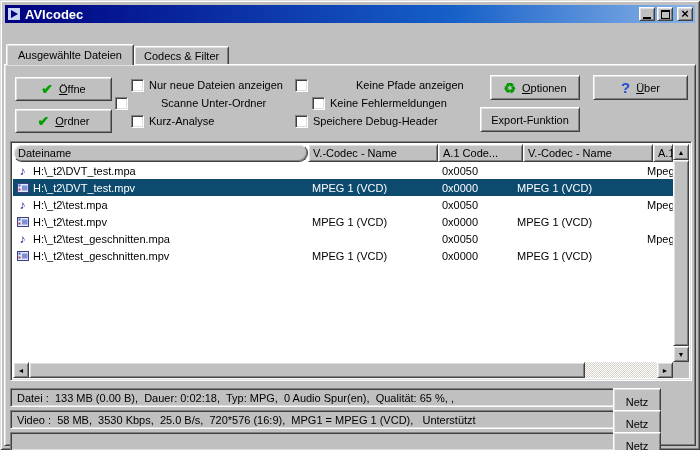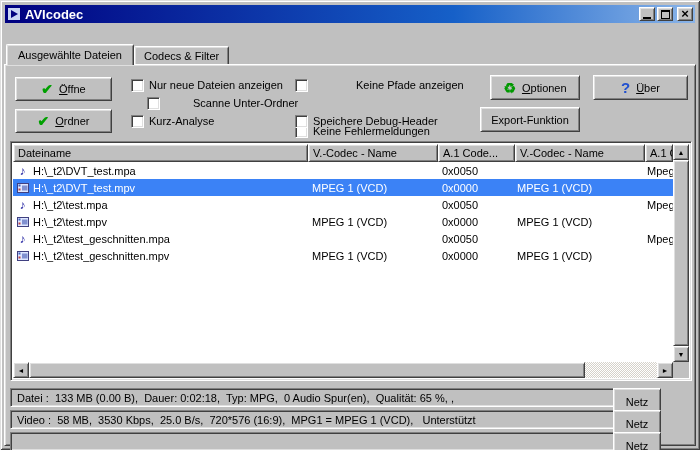--- a/index.html
+++ b/index.html
@@ -69,41 +69,41 @@
   .check-icon   { color:#00a000; font-weight:bold; font-size:14px; line-height:1; }
   .recycle-icon { color:#009900; font-weight:bold; font-size:14px; line-height:1; }
   .q-icon       { color:#2050d0; font-weight:bold; font-size:15px; line-height:1; }
 
   .checkrow { position:absolute; display:flex; align-items:center; gap:5px; height:14px; white-space:nowrap; }
   .cb {
     width:13px; height:13px; background:#fff; flex:0 0 13px;
     border:1px solid; border-color:#808080 #fff #fff #808080;
     box-shadow: inset 1px 1px 0 #404040, inset -1px -1px 0 #dfdfdf;
   }
-  .cr1a { left:126px; top:13px; } .cr1b { left:142px; top:31px;gap:33px; } .cr1c { left:126px; top:49px; }
-  .cr2a { left:290px; top:13px;gap:48px; } .cr2b { left:290px; top:31px;margin-top:28px; } .cr2c { left:290px; top:49px; }
+  .cr1a { left:126px; top:13px; } .cr1b { left:110px; top:31px;gap:33px; } .cr1c { left:126px; top:49px; }
+  .cr2a { left:290px; top:13px;gap:48px; } .cr2b { left:307px; top:31px; } .cr2c { left:290px; top:49px; }
 
   
   .listview {
     position:absolute; left:5px; top:76px; width:682px; height:240px; background:#fff;
     border:1px solid; border-color:#808080 #fff #fff #808080;
     box-shadow: inset 1px 1px 0 #404040, inset -1px -1px 0 #dfdfdf;
   }
   .lv-inner { position:absolute; inset:2px; overflow:hidden; }
   .lv-header { position:absolute; left:0; top:0; right:16px; height:18px; display:flex; overflow:hidden; }
   .hcol {
     display:flex; align-items:center; padding:0 4px; background:#c0c0c0;
     border:1px solid; border-color:#fff #404040 #404040 #fff;
     box-shadow: inset 1px 1px 0 #dfdfdf, inset -1px -1px 0 #808080;
     white-space:nowrap; overflow:hidden; flex:0 0 auto;
   }
-  .w1{width:295px;} .w2{width:130px;} .w3{width:77px;} .w4{width:130px;} .w5{flex:1 1 auto; width:auto;}
+  .w1{width:295px;border-radius:9px;} .w2{width:130px;} .w3{width:85px;} .w4{width:130px;} .w5{flex:1 1 auto; width:auto;}
   .lv-rows { position:absolute; left:0; top:18px; right:16px; bottom:16px; overflow:hidden; background:#fff; }
   .lv-row { display:flex; height:17px; align-items:center; white-space:nowrap; }
-  .lv-row.sel { background:#3b82f6; color:#fff; }
+  .lv-row.sel { background:#0c4a6e; color:#fff; }
   .cell { padding:0 4px; overflow:hidden; white-space:nowrap; flex:0 0 auto; }
   .cell.c1 { display:flex; align-items:center; gap:4px; padding-left:3px; }
   .c1{width:295px;} .c2{width:130px;} .c3{width:75px;} .c4{width:130px;} .c5{flex:1 1 auto; width:auto;}
   .ficon { width:13px; display:inline-flex; justify-content:center; color:#2020a0; font-size:12px; line-height:1; flex:0 0 13px; }
 
   
   .track { background-image:conic-gradient(#fff 25%, #d6d2ca 25% 50%, #fff 50% 75%, #d6d2ca 75%); background-size:2px 2px; }
   .vscroll { position:absolute; top:0; right:0; width:16px; bottom:16px; }
   .hscroll { position:absolute; left:0; bottom:0; right:16px; height:16px; }
   .sb-btn {

